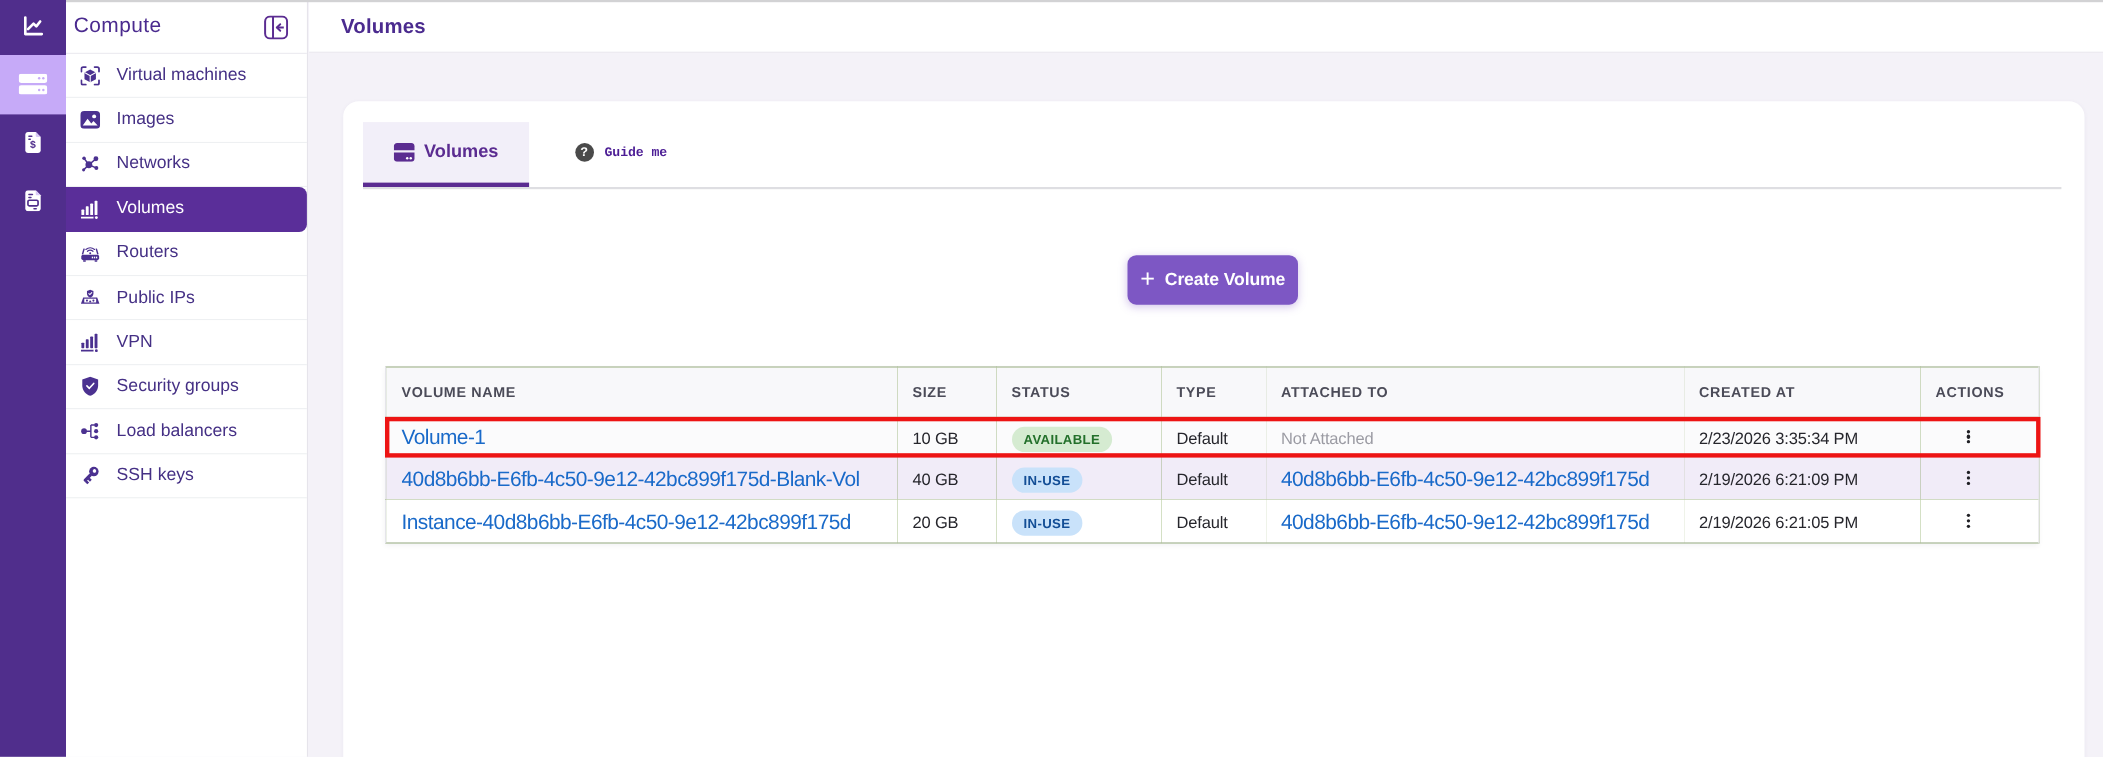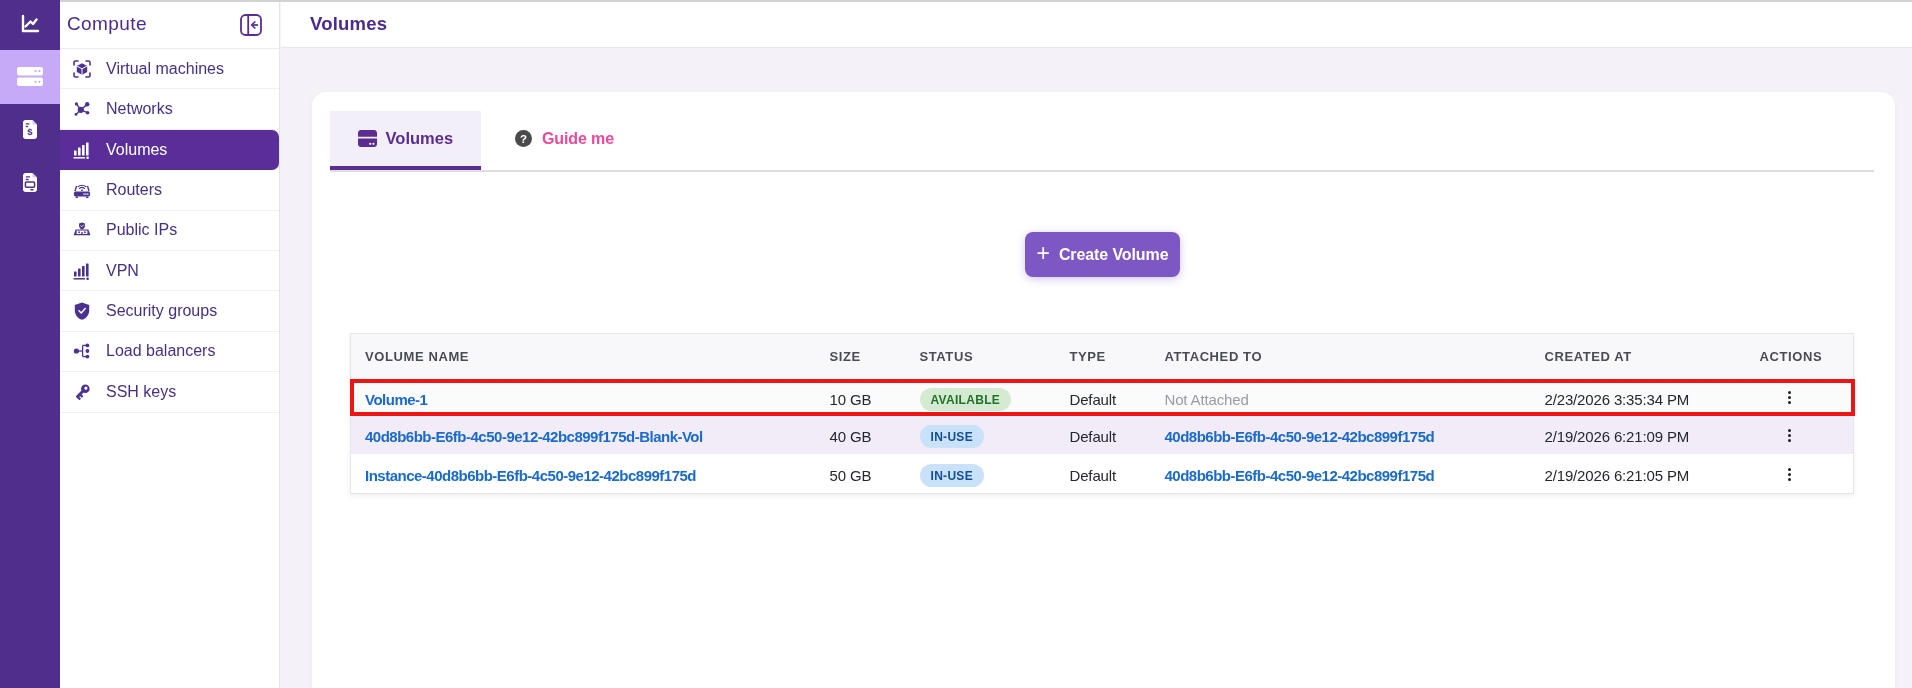--- a/index.html
+++ b/index.html
@@ -19,30 +19,30 @@
 .main { position:absolute; left:281px; top:0; width:1631px; height:688px; background:#f4f2f8; }
 .topbar { position:absolute; left:0; top:0; width:1631px; height:48px; background:#fff; border-bottom:1px solid #e9e7ee; display:flex; align-items:center; }
 .topbar h1 { font-size:18.5px; color:#4b2b8f; font-weight:700; margin-left:29px; letter-spacing:0.2px; }
 .card { position:absolute; left:30.5px; top:91.5px; width:1583px; height:640px; background:#fff; border-radius:14px; box-shadow:0 1px 4px rgba(80,60,120,0.05); }
 .tab1 { position:absolute; left:18.3px; top:19.5px; width:151px; height:55.2px; background:#f2eff9; display:flex; align-items:center; justify-content:center; gap:9px; }
 .tab1 .lbl { font-size:16.5px; font-weight:700; color:#5b2c91; }
 .tabline { position:absolute; left:18.3px; top:78.6px; width:1544px; height:2px; background:#dedee2; }
 .tabul { position:absolute; left:18.3px; top:74.7px; width:151px; height:4px; background:#5b2c91; }
 .tab2 { position:absolute; left:178px; top:19.5px; width:150px; height:55.2px; display:flex; align-items:center; justify-content:center; gap:10px; }
 .tab2 .q { width:17px; height:17px; border-radius:50%; background:#4a4a4a; color:#fff; font-size:11.5px; font-weight:700; display:flex; align-items:center; justify-content:center; }
-.tab2 .lbl { font-size:16px; font-weight:700; color:#ec4899; letter-spacing:-0.1px; }
+.tab2 .lbl { font-size:12px; font-weight:700; color:#4c1d95; letter-spacing:-0.1px;font-family:Liberation Mono, monospace; }
 .cbtn { position:absolute; left:713.5px; top:140.5px; width:155px; height:45px; background:#7d57c4; border-radius:8px; color:#fff; display:flex; align-items:center; justify-content:center; gap:9px; font-size:16px; font-weight:700; letter-spacing:-0.1px; box-shadow:0 2px 8px rgba(125,87,196,0.35); }
 .cbtn .plus { font-size:23px; font-weight:400; line-height:1; margin-top:-3px; }
 table.vt { position:absolute; left:38.5px; top:241.5px; width:1503px; border-collapse:collapse; background:#4d7c0f; border:1px solid #e5e5ea; table-layout:fixed; box-shadow:0 2px 5px rgba(60,60,90,0.08); }
 table.vt th { height:45px; background:#f8f8fa; font-size:13px; font-weight:700; color:#4b4b58; text-align:left; letter-spacing:0.6px; padding:0 0 0 14px; }
 table.vt td { font-size:15px; letter-spacing:-0.15px; color:#26262c; padding:5px 0 0 14px; }
 tr.r1 { height:36px; background:#fbfbfc; }
 tr.r2 { height:39.5px; background:#f1ecf8; }
 tr.r3 { height:39px; background:#fff; }
-.lnk { color:#1a6ac9; font-weight:700; font-size:15px; letter-spacing:-0.5px;margin-top:24px; }
+.lnk { color:#1a6ac9; font-weight:400; font-size:19px; letter-spacing:-0.5px;margin-top:24px; }
 .gray { color:#9b9ba3; }
 .pill { display:inline-block; font-size:12px; font-weight:700; letter-spacing:0.3px; border-radius:12px; padding:5px 11px 4px; }
 .pav { background:#d5ebd1; color:#23702b; }
 .piu { background:#c9e2fa; color:#134e96; }
 .redbox { position:absolute; left:38px; top:287px; width:1505px; height:37.5px; border:4.5px solid #ed1414; z-index:3; pointer-events:none; }
 .kebab { display:inline-block; margin-left:28px; }
 .kebab i { display:block; width:3.2px; height:3.2px; border-radius:50%; background:#1f1f24; margin:1.7px 0; }
 </style>
 </head>
 <body>
@@ -101,20 +101,27 @@
               <path d="M1 5 L1 2.6 C1 1.7 1.7 1 2.6 1 L5 1"></path>
               <path d="M13 1 L15.4 1 C16.3 1 17 1.7 17 2.6 L17 5"></path>
               <path d="M17 13 L17 15.4 C17 16.3 16.3 17 15.4 17 L13 17"></path>
               <path d="M5 17 L2.6 17 C1.7 17 1 16.3 1 15.4 L1 13"></path>
             </g>
             <path d="M9 3.2 L14.2 6 L14.2 12 L9 14.8 L3.8 12 L3.8 6 Z" fill="#4b3190"></path>
             <path d="M3.8 6 L9 8.8 L14.2 6" stroke="#fff" stroke-width="1" fill="none"></path>
             <line x1="9" y1="8.8" x2="9" y2="14.8" stroke="#fff" stroke-width="1"></line>
           </svg>
     </span>Virtual machines</li>
+    <li><span class="ic">
+      <svg width="18" height="16" viewBox="0 0 18 16">
+            <rect x="0" y="0" width="18" height="16" rx="3.6" fill="#4b3190"></rect>
+            <circle cx="12.6" cy="4.8" r="1.8" fill="#fff"></circle>
+            <path d="M2.2 13.2 L6.6 7 L10 11.2 L12 9 L15.8 13.2 Z" fill="#fff"></path>
+          </svg>
+    </span>Images</li>
     <li><span class="ic">
       <svg width="18" height="18" viewBox="0 0 18 18">
             <g stroke="#4b3190" stroke-width="1.4">
               <line x1="7.8" y1="9.8" x2="3.6" y2="4.2"></line>
               <line x1="7.8" y1="9.8" x2="13.9" y2="4.6"></line>
               <line x1="7.8" y1="9.8" x2="14.3" y2="12.6"></line>
               <line x1="7.8" y1="9.8" x2="3.2" y2="14.2"></line>
             </g>
             <circle cx="7.8" cy="9.8" r="3.1" fill="#4b3190"></circle>
             <circle cx="3.4" cy="3.9" r="1.6" fill="#4b3190"></circle>
@@ -264,21 +271,21 @@
             <td><span class="lnk">40d8b6bb-E6fb-4c50-9e12-42bc899f175d-Blank-Vol</span></td>
             <td>40 GB</td>
             <td><span class="pill piu">IN-USE</span></td>
             <td>Default</td>
             <td><span class="lnk">40d8b6bb-E6fb-4c50-9e12-42bc899f175d</span></td>
             <td>2/19/2026 6:21:09 PM</td>
             <td><span class="kebab"><i></i><i></i><i></i></span></td>
           </tr>
       <tr class="r3">
             <td><span class="lnk">Instance-40d8b6bb-E6fb-4c50-9e12-42bc899f175d</span></td>
-            <td>50 GB</td>
+            <td>20 GB</td>
             <td><span class="pill piu">IN-USE</span></td>
             <td>Default</td>
             <td><span class="lnk">40d8b6bb-E6fb-4c50-9e12-42bc899f175d</span></td>
             <td>2/19/2026 6:21:05 PM</td>
             <td><span class="kebab"><i></i><i></i><i></i></span></td>
           </tr>
     </tbody>
       </table>
     <div class="redbox"></div>
   </div>

